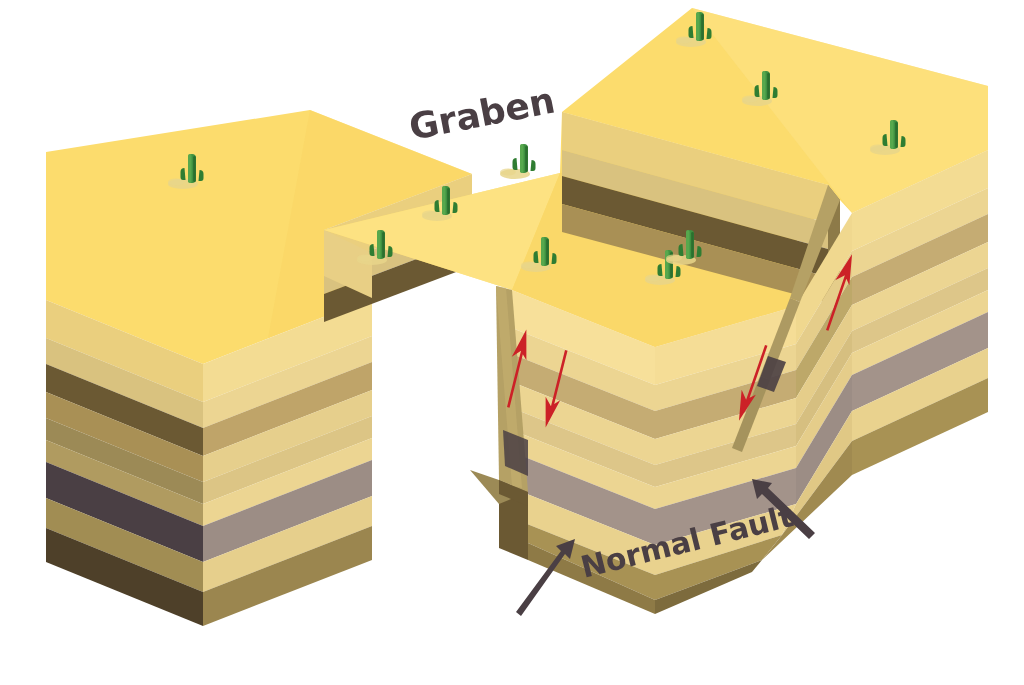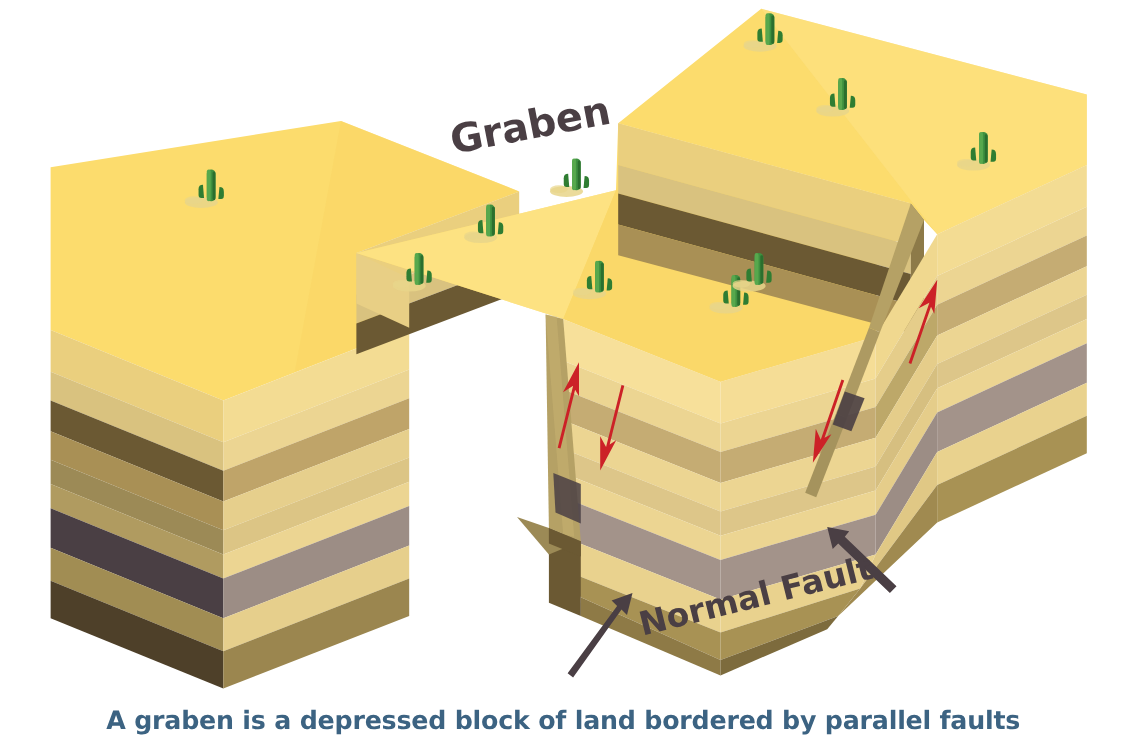--- a/index.html
+++ b/index.html
@@ -237,15 +237,14 @@
     </g>
     <g>
       <path d="M 815 533 L 768 488 L 772 483 L 752 479 L 757 499 L 762 494 L 809 539 Z" fill="#4a3f44"></path>
     </g>
 
     <text class="lbl" x="412" y="140" font-size="36" transform="rotate(-11 412 140)">Graben</text>
 
     <text class="lbl" x="584" y="578" font-size="30" transform="rotate(-14 584 578)">Normal Fault</text>
   </svg>
 
-  <div class="caption-text">A graben is a depressed block of land bordered by parallel faults</div>
 
 </div>
 
 </body></html>

